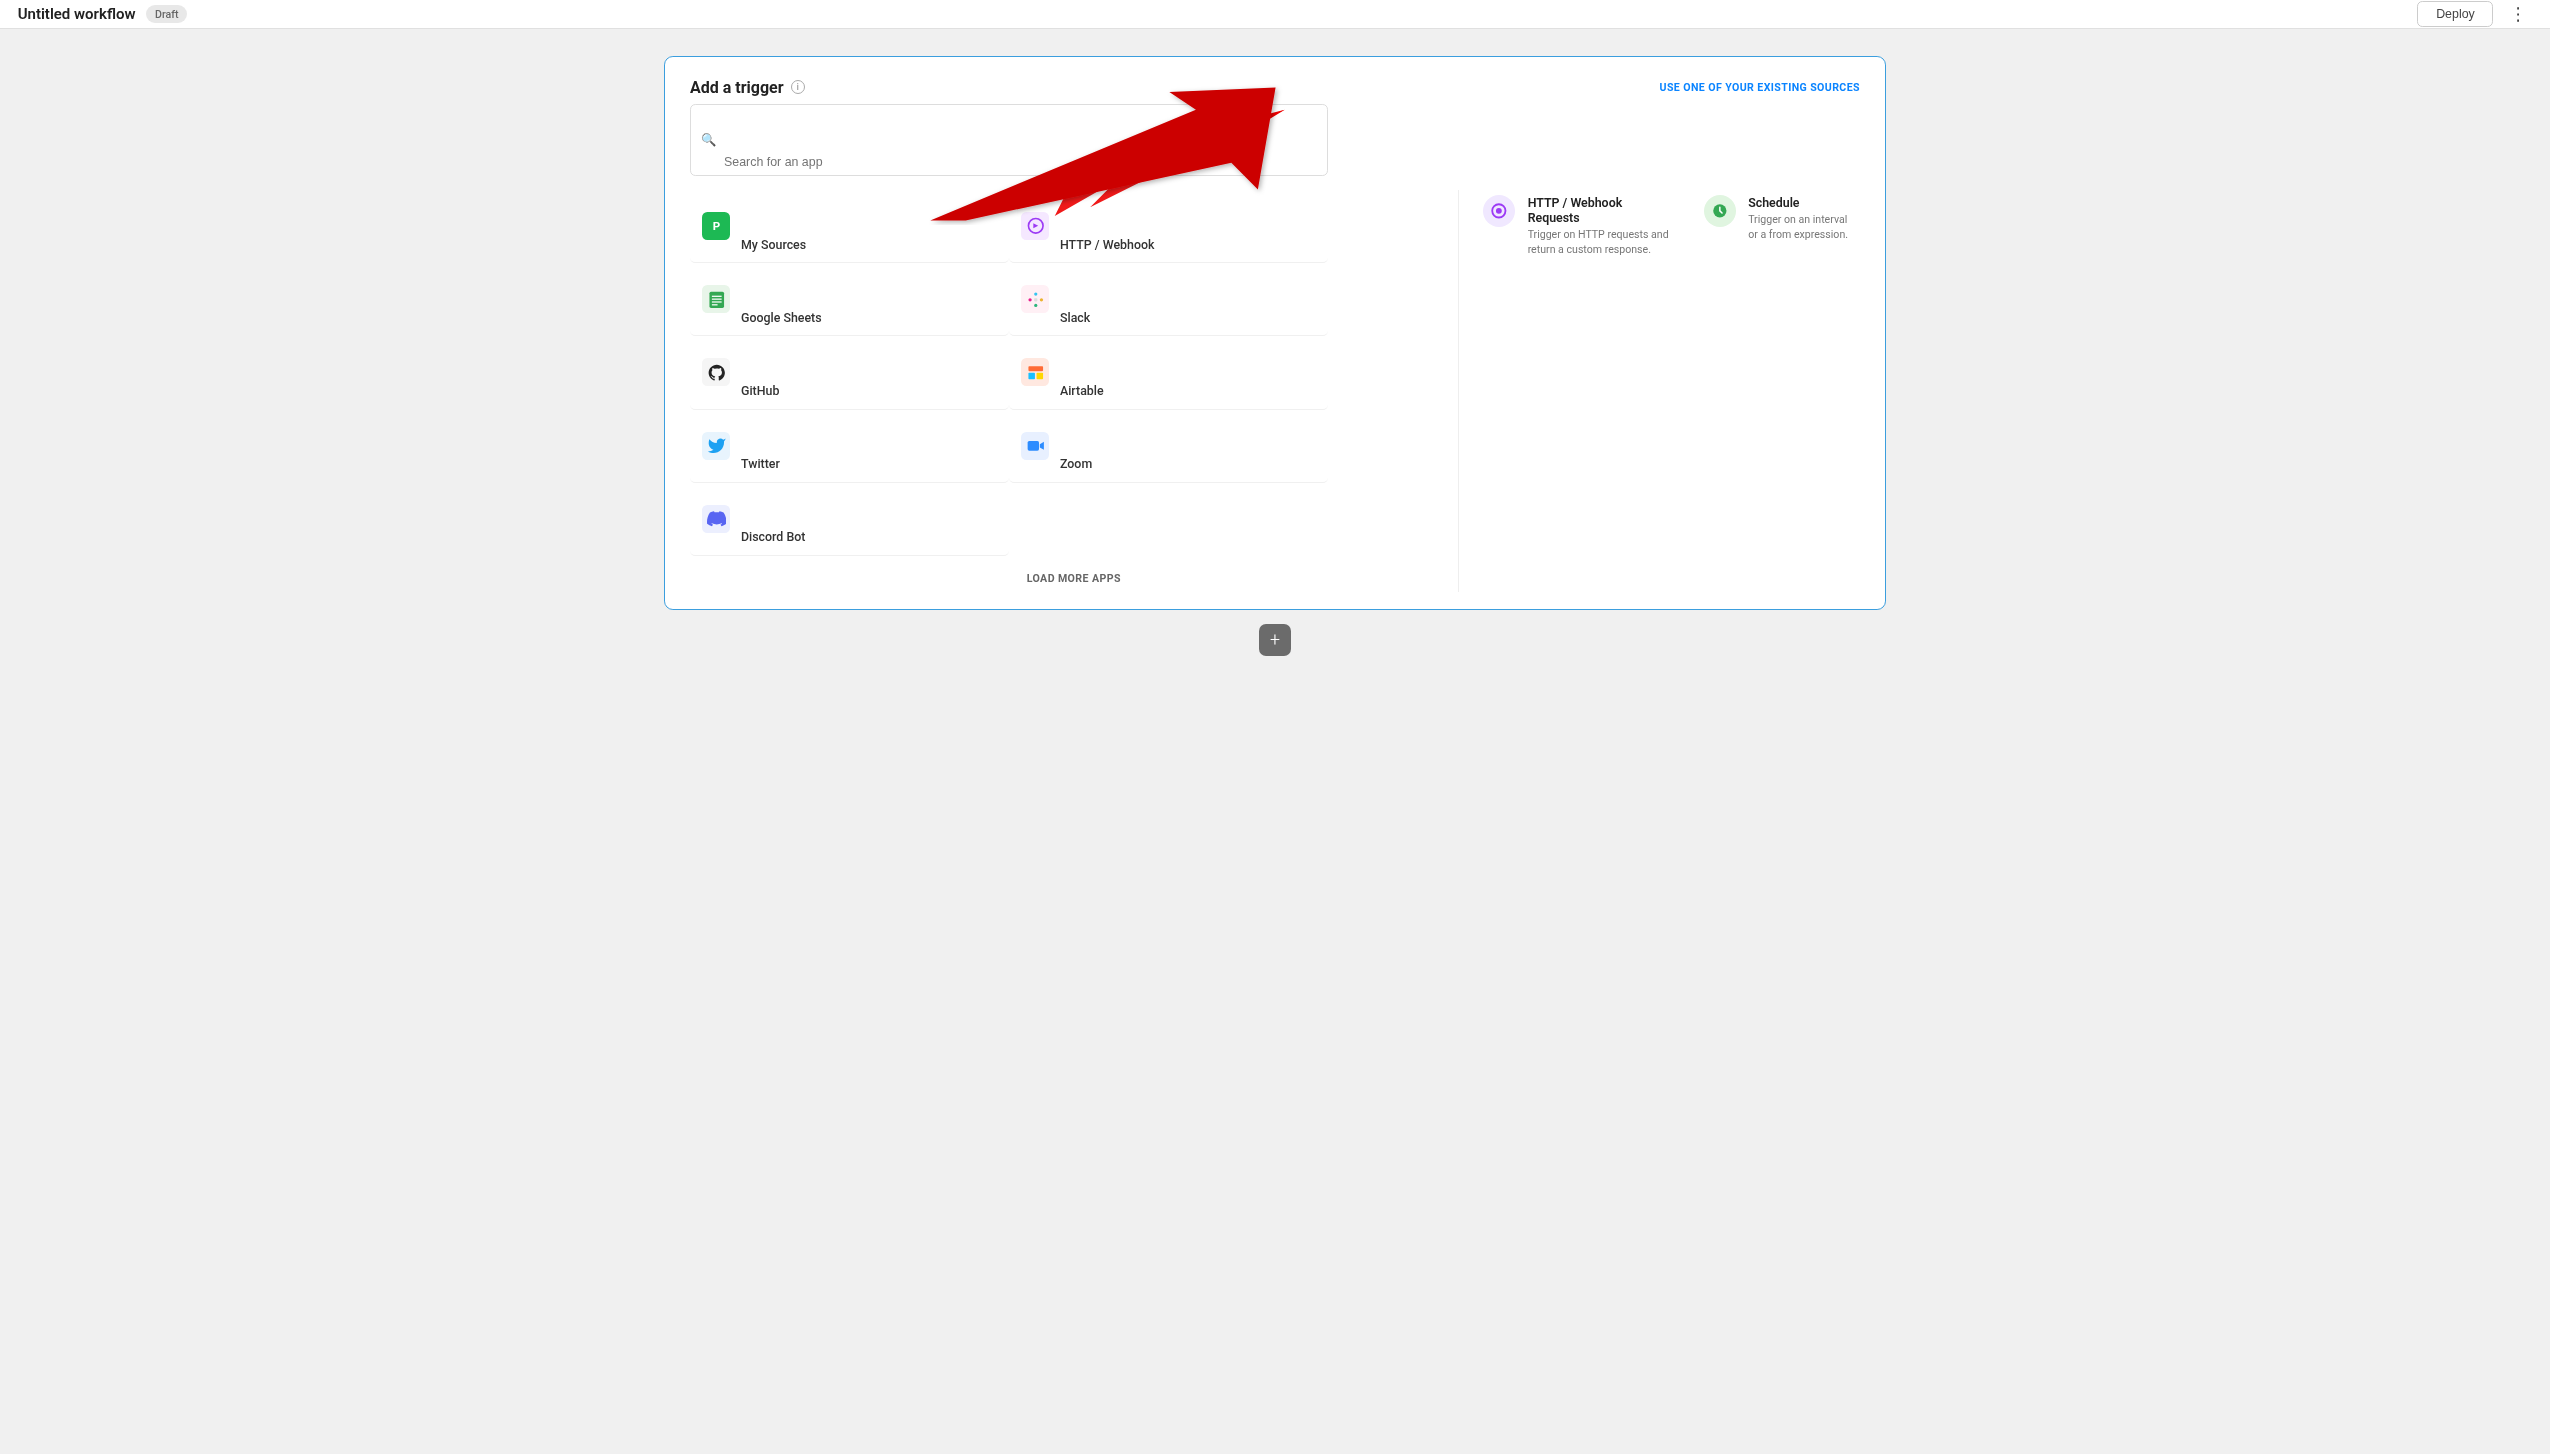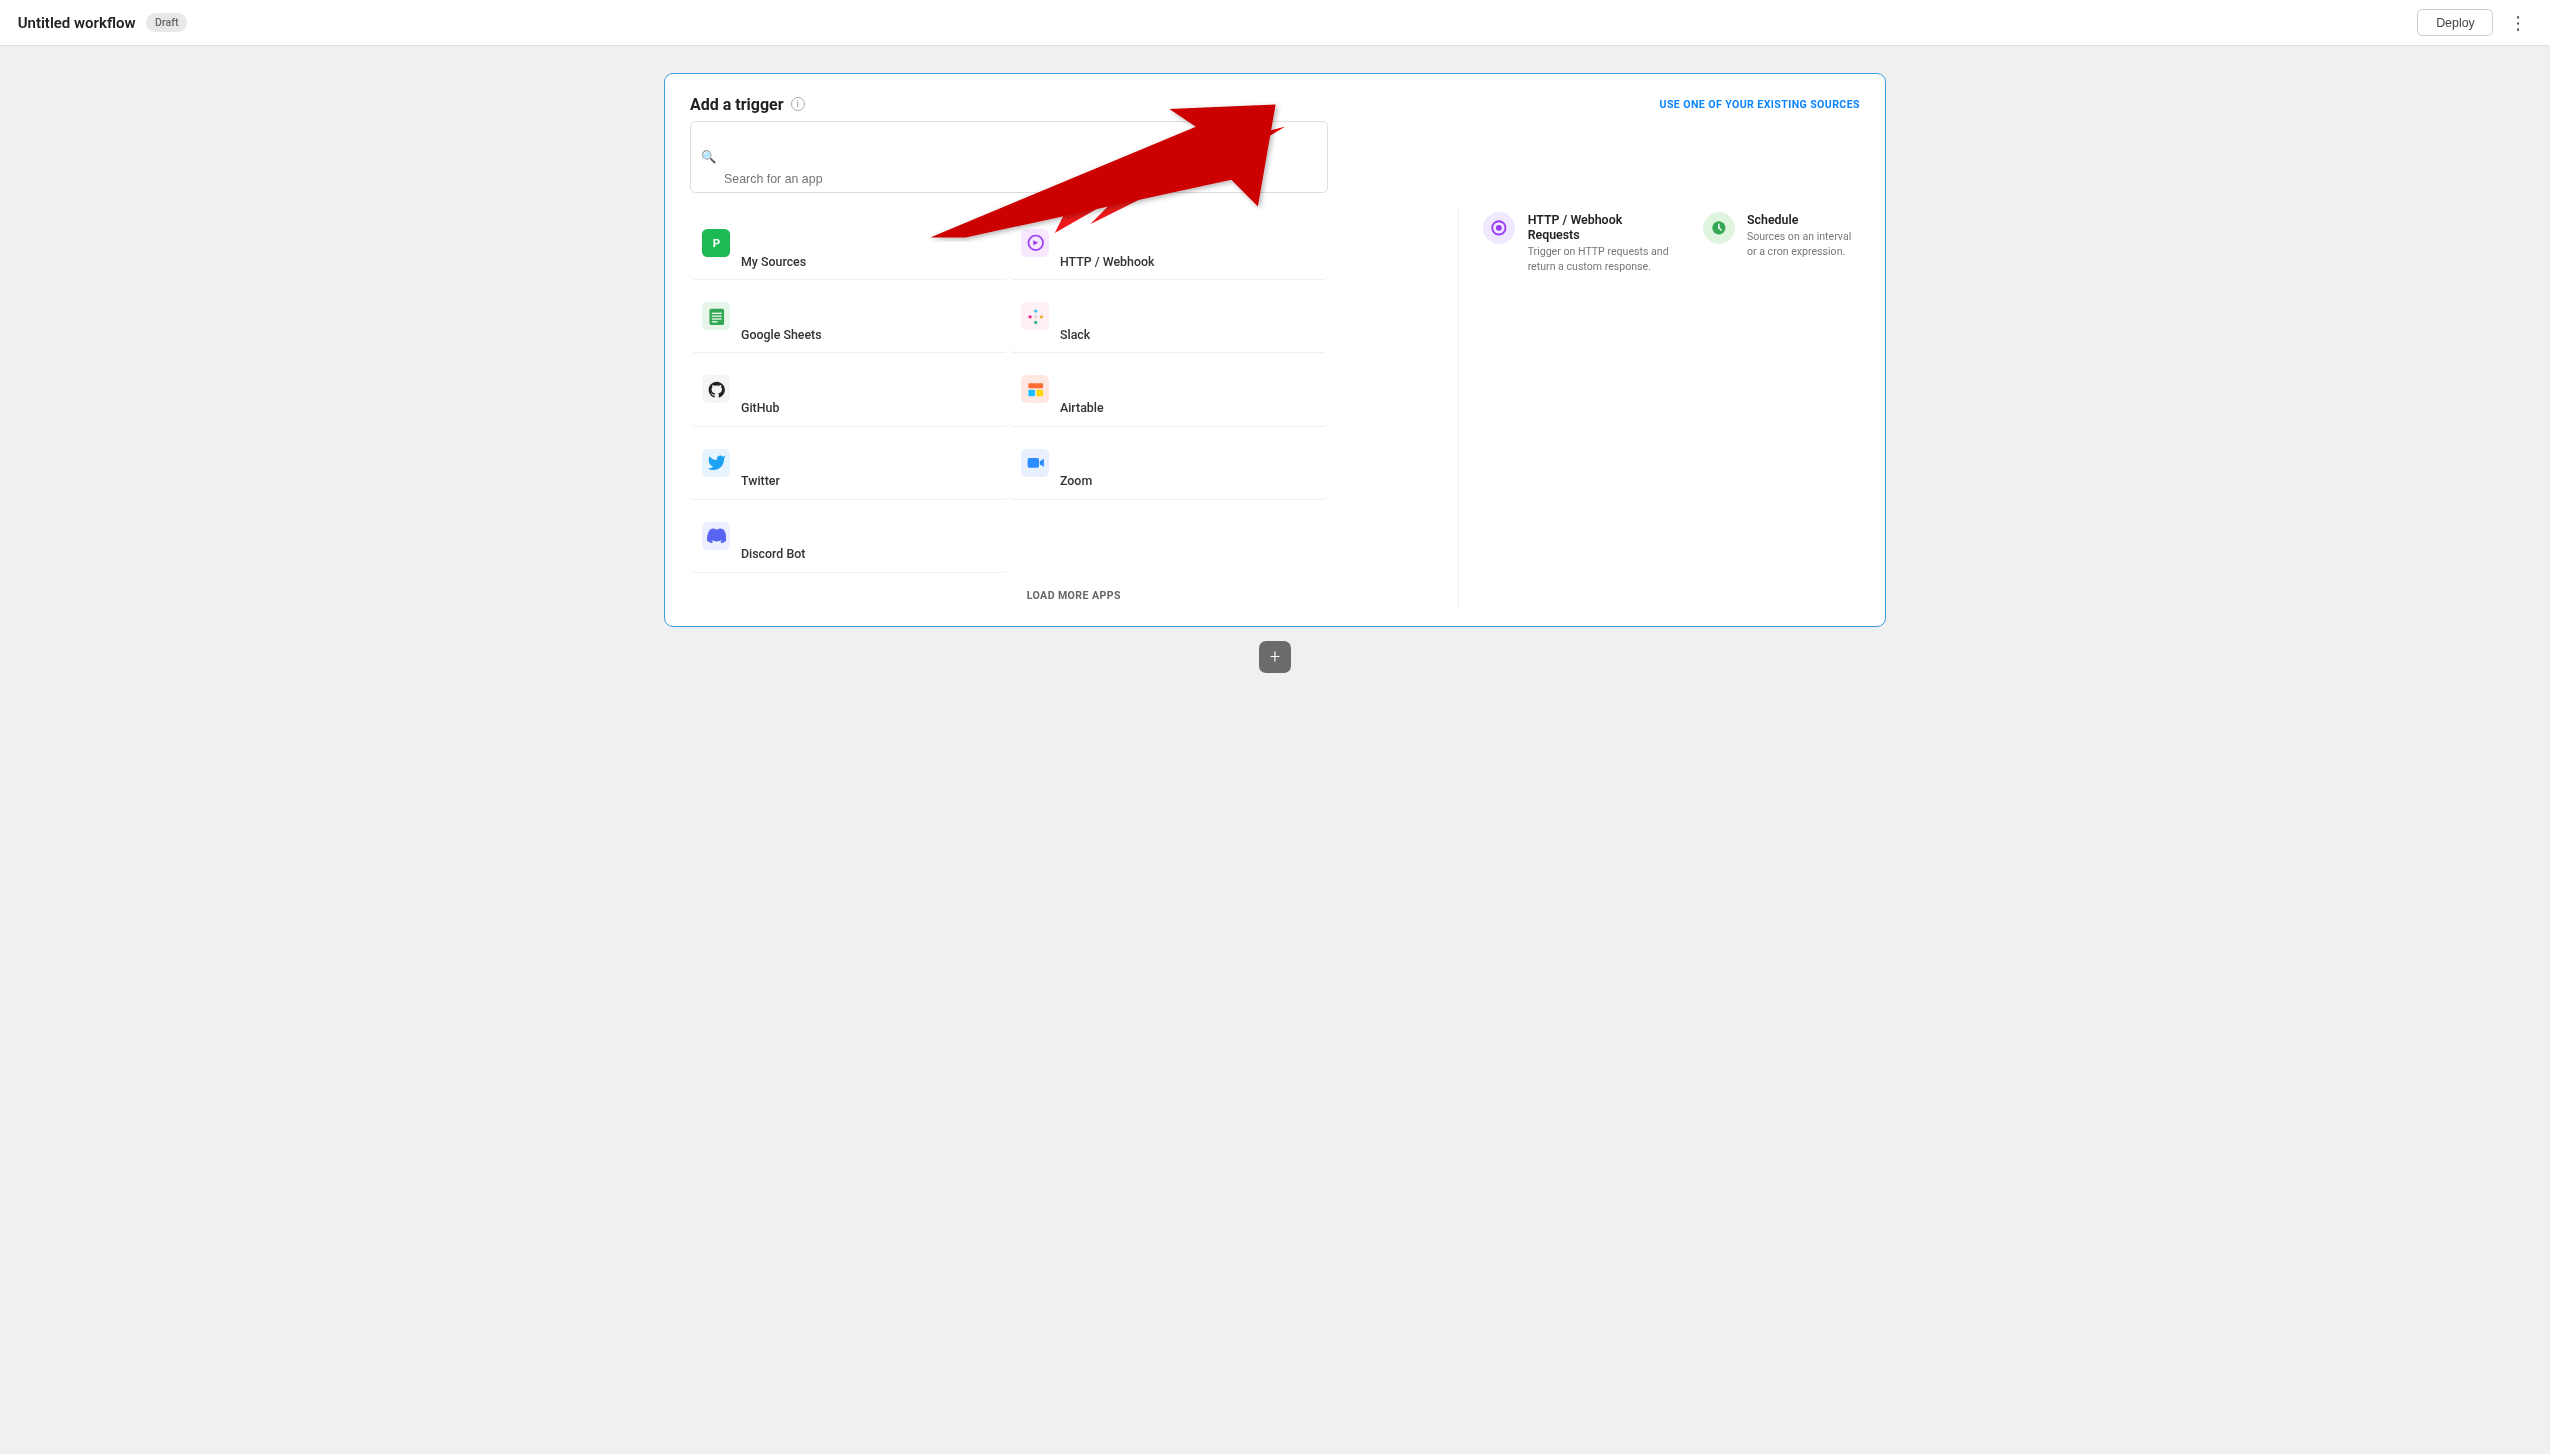--- a/index.html
+++ b/index.html
@@ -8,21 +8,21 @@
       background: #f0f0f0;
       min-height: 100vh;
     }
 
     
     .header {
       display: flex;
       align-items: center;
       justify-content: space-between;
       padding: 0 17.7px;
-      height: 46px;
+      height: 29px;
       background: #fff;
       border-bottom: 0.9px solid #e0e0e0;
     }
     .header-left {
       display: flex;
       align-items: center;
       gap: 10.6px;
     }
     .workflow-title {
       font-size: 15px;
@@ -438,21 +438,21 @@
   </div>
           <div class="trigger-option">
     <div class="trigger-option-icon schedule">
       <svg width="17.7" height="17.7" viewBox="0 0 24 24">
                 <circle cx="12" cy="12" r="9" fill="#34a853"></circle>
                 <polyline points="12,7 12,12 15,15" stroke="#fff" stroke-width="2" fill="none" stroke-linecap="round"></polyline>
               </svg>
     </div>
     <div class="trigger-option-text">
       <h4>Schedule</h4>
-      <p>Sources on an interval or a cron expression.</p>
+      <p>Trigger on an interval or a from expression.</p>
     </div>
   </div>
         </div>
 
     </div>
   </div>
 
   <div class="plus-btn-container">
     <div class="plus-btn">
       <span>+</span>

